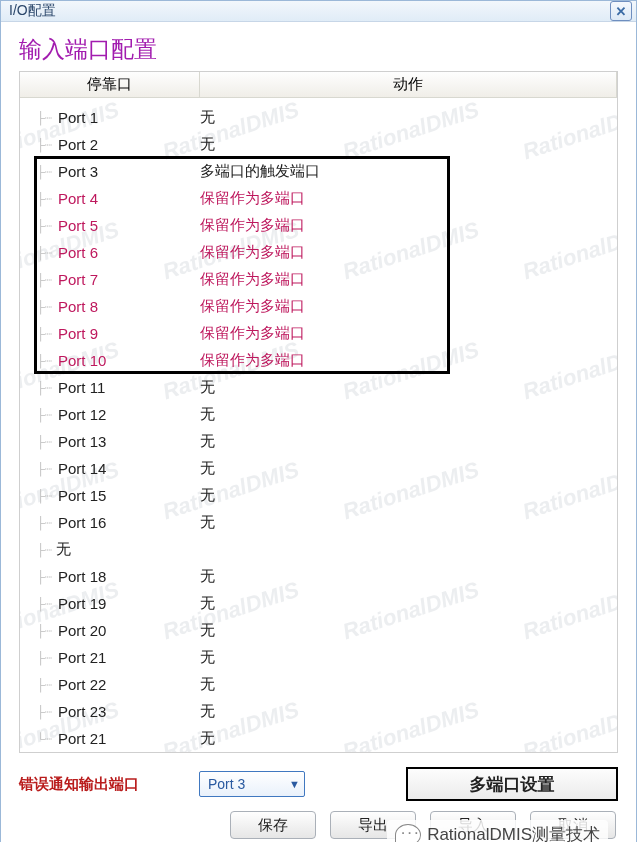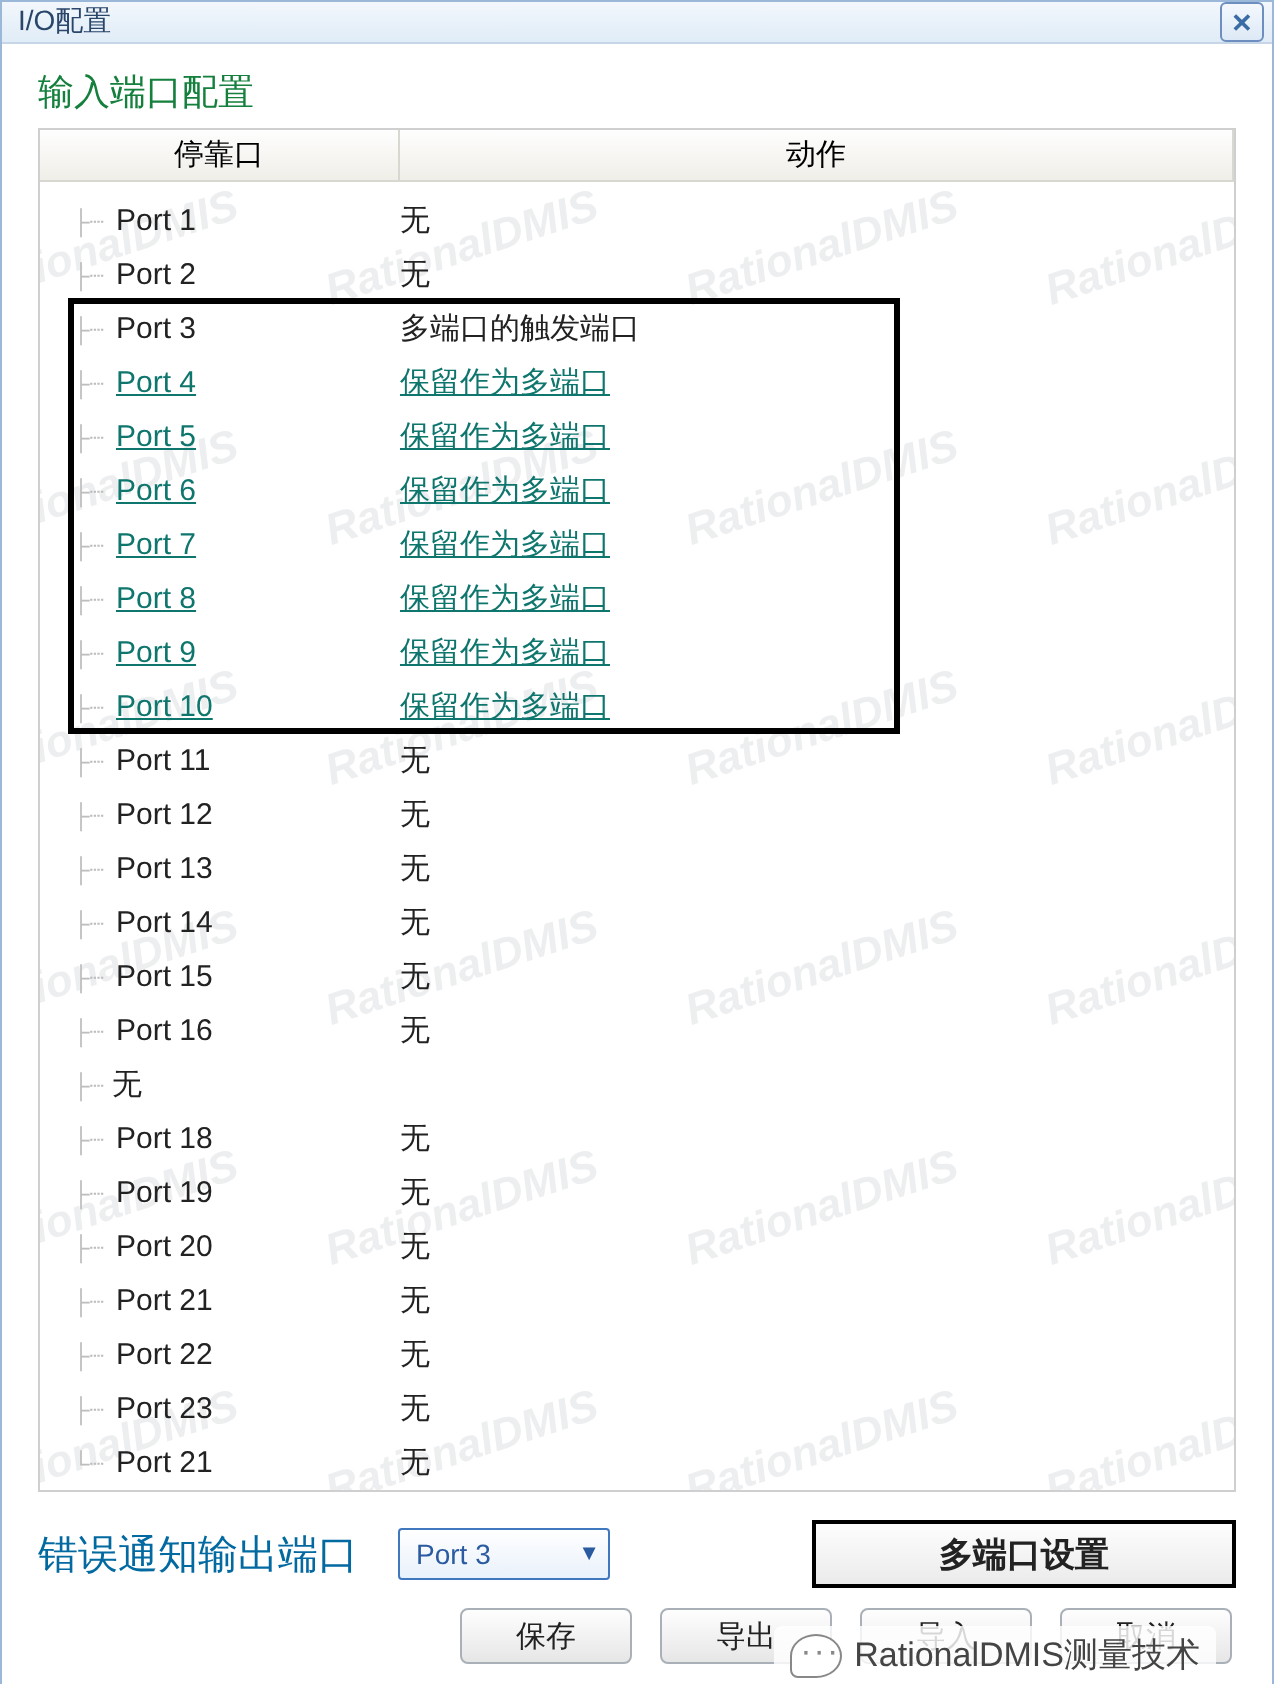--- a/index.html
+++ b/index.html
@@ -27,21 +27,21 @@
   display: flex; align-items: center; justify-content: center;
   color: #3b6ba5; font-weight: bold; font-size: 13px;
   cursor: pointer;
 }
 .body {
   flex: 1; padding: 8px 18px 14px 18px;
   display: flex; flex-direction: column;
   position: relative;
   background: #fff;
 }
-.section-label { font-size: 18px; color:#15803d; margin: 4px 0 6px 0; font-weight: 500;}
+.section-label { font-size: 23px; color:#a21caf; margin: 4px 0 6px 0; font-weight: 500;}
 .table-wrap {
   border: 1px solid #cfcfcf;
   flex: 1;
   display: flex; flex-direction: column;
   position: relative;
   overflow: hidden;
 }
 .thead {
   height: 26px;
   background: linear-gradient(#fefefe,#f0eee8);
@@ -68,33 +68,33 @@
   display:flex; align-items:center;
   font-size: 15px;
   position: relative;
 }
 .row .tree {
   width: 36px; height:100%; display:flex; align-items:center; justify-content:flex-end;
   color:#bdbdbd; font-size:12px; padding-right:4px;
 }
 .row .port-cell { width: 144px; padding-left:2px; color:#222;}
 .row .action-cell { flex:1; color:#222;}
-.row.dim .port-cell, .row.dim .action-cell { color:#0f766e;text-decoration:underline; }
+.row.dim .port-cell, .row.dim .action-cell { color:#be185d; }
 .highlight-box {
   position:absolute;
   border: 3px solid #000;
   pointer-events:none;
   z-index: 5;
 }
 .footer-row1 {
   height: 42px;
   display:flex; align-items:center;
   margin-top: 10px;
 }
-.footer-label { font-size:20px; color:#0369a1; width: 180px; }
+.footer-label { font-size:15px; color:#b91c1c; width: 180px; font-weight: bold; }
 .combo {
   width: 106px; height: 26px;
   border: 1px solid #4078c0;
   border-radius: 2px;
   display:flex; align-items:center;
   padding: 0 4px 0 8px;
   font-size:14px; color:#2a5aa0;
   background: linear-gradient(#fff,#e9f1fb);
   cursor:pointer;
 }

